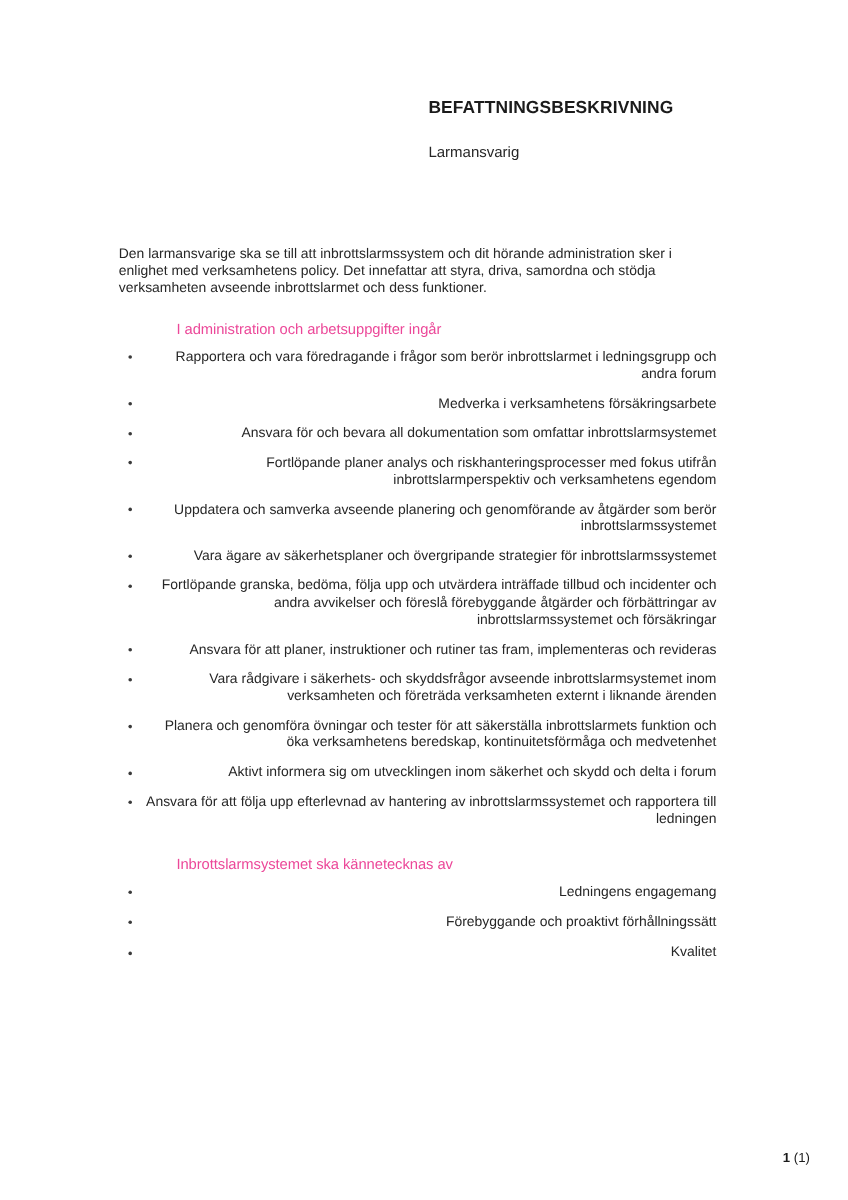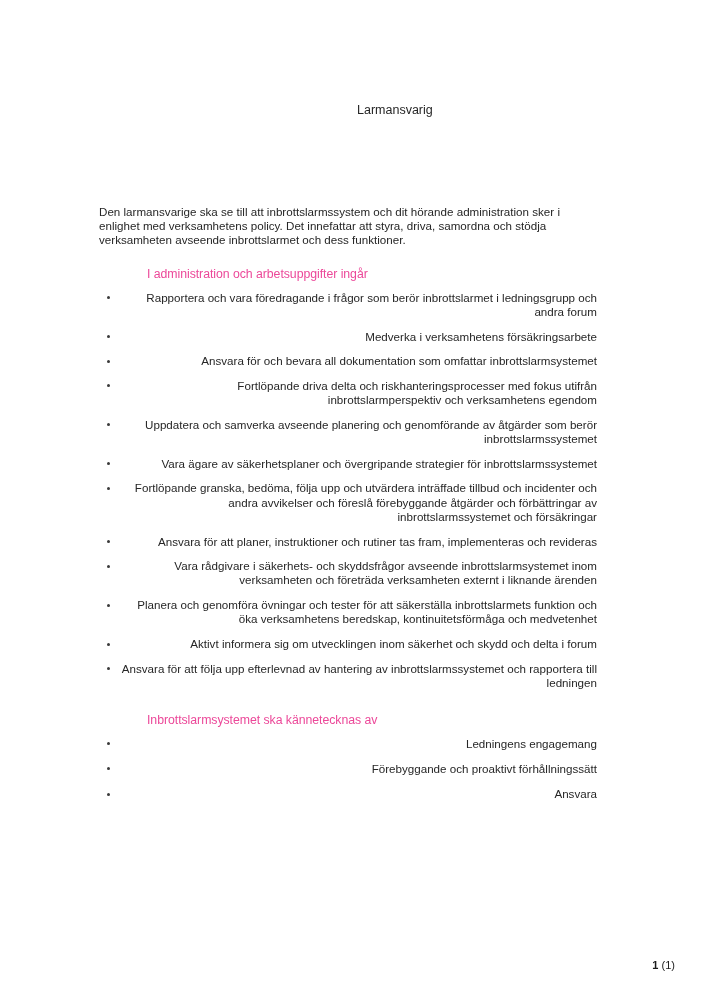--- a/index.html
+++ b/index.html
@@ -122,52 +122,53 @@
   .doc-footer .pg-total {
     font-weight: normal;
   }
 </style>
 </head>
 <body>
 
 <div class="page">
 
   <div class="doc-header">
+    <div class="doc-title">BEFATTNINGSBESKRIVNING</div>
     <div class="doc-subtitle">Larmansvarig</div>
   </div>
 
   <div class="content">
 
     <p class="intro">Den larmansvarige ska se till att inbrottslarmssystem och dit hörande administration sker i enlighet med verksamhetens policy. Det innefattar att styra, driva, samordna och stödja verksamheten avseende inbrottslarmet och dess funktioner.</p>
 
     <h2 class="section-heading">I administration och arbetsuppgifter ingår</h2>
 
     <ul class="bullets">
       <li>Rapportera och vara föredragande i frågor som berör inbrottslarmet i ledningsgrupp och andra forum</li>
       <li>Medverka i verksamhetens försäkringsarbete</li>
       <li>Ansvara för och bevara all dokumentation som omfattar inbrottslarmsystemet</li>
-      <li>Fortlöpande driva delta och riskhanteringsprocesser med fokus utifrån inbrottslarmperspektiv och verksamhetens egendom</li>
+      <li>Fortlöpande planer analys och riskhanteringsprocesser med fokus utifrån inbrottslarmperspektiv och verksamhetens egendom</li>
       <li>Uppdatera och samverka avseende planering och genomförande av åtgärder som berör inbrottslarmssystemet</li>
       <li>Vara ägare av säkerhetsplaner och övergripande strategier för inbrottslarmssystemet</li>
       <li>Fortlöpande granska, bedöma, följa upp och utvärdera inträffade tillbud och incidenter och andra avvikelser och föreslå förebyggande åtgärder och förbättringar av inbrottslarmssystemet och försäkringar</li>
       <li>Ansvara för att planer, instruktioner och rutiner tas fram, implementeras och revideras</li>
       <li>Vara rådgivare i säkerhets- och skyddsfrågor avseende inbrottslarmsystemet inom verksamheten och företräda verksamheten externt i liknande ärenden</li>
       <li>Planera och genomföra övningar och tester för att säkerställa inbrottslarmets funktion och öka verksamhetens beredskap, kontinuitetsförmåga och medvetenhet</li>
       <li>Aktivt informera sig om utvecklingen inom säkerhet och skydd och delta i forum</li>
       <li>Ansvara för att följa upp efterlevnad av hantering av inbrottslarmssystemet och rapportera till ledningen</li>
     </ul>
 
     <div class="section-gap"></div>
 
     <h2 class="section-heading">Inbrottslarmsystemet ska kännetecknas av</h2>
 
     <ul class="bullets tight">
       <li>Ledningens engagemang</li>
       <li>Förebyggande och proaktivt förhållningssätt</li>
-      <li>Ansvara</li>
+      <li>Kvalitet</li>
     </ul>
 
   </div>
 
   <div class="doc-footer">
     <span class="pg-current">1</span><span> </span><span class="pg-total">(1)</span>
   </div>
 
 </div>
 

